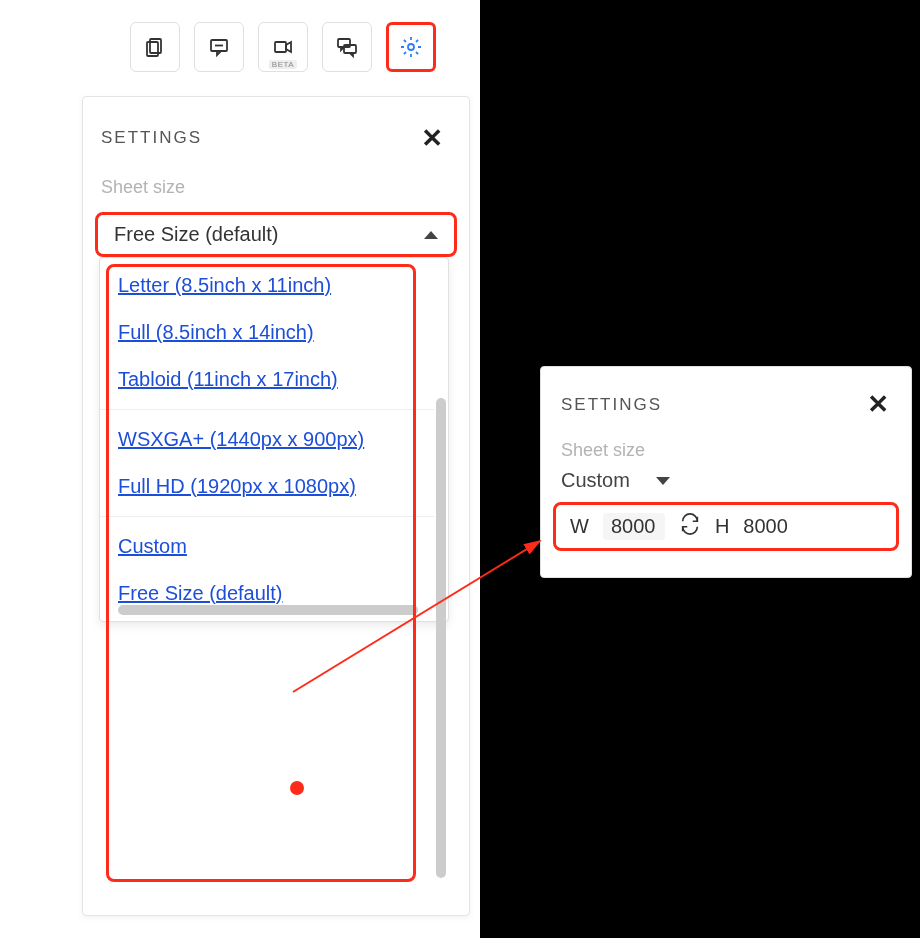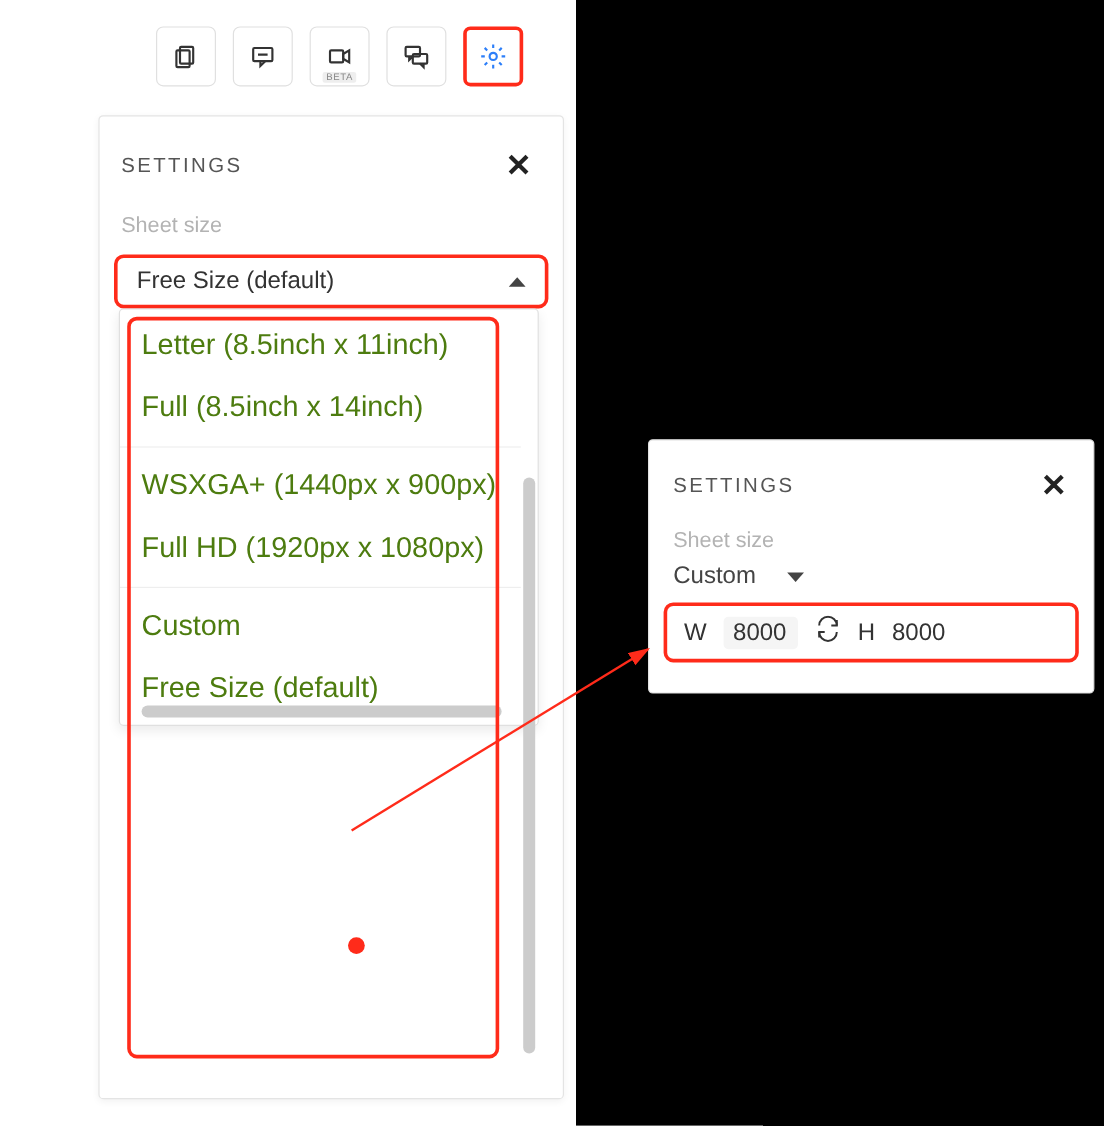--- a/index.html
+++ b/index.html
@@ -44,21 +44,21 @@
     border-bottom: 8px solid #444;
   }
 
   .dropdown {
     position: absolute; left: 16px; top: 160px; width: 350px;
     background: #fff; border: 1px solid #e0e0e0; border-radius: 4px;
     box-shadow: 0 4px 10px rgba(0,0,0,0.08);
   }
   .dropdown-scroll { position: relative; padding-right: 14px; }
   .option-group { padding: 4px 0; }
-  .option-item { padding: 12px 18px; font-size: 24px; color: #4d7c0f; }
+  .option-item { padding: 12px 18px; font-size: 20px; color: #1d4ed8; text-decoration: underline; }
   .divider { height: 1px; background: #eee; margin: 2px 0; }
   .anno-box {
     position: absolute; pointer-events: none; border: 3px solid #ff2b1a; border-radius: 8px;
   }
   .scrollbar-v {
     position: absolute; right: 2px; top: 140px; width: 10px; height: 480px;
     background: #ccc; border-radius: 5px;
   }
   .scrollbar-h {
     position: absolute; left: 18px; bottom: 6px; width: 300px; height: 10px;
@@ -149,20 +149,21 @@
       <div class="select-box">
         <span>Free Size (default)</span>
         <span class="caret-up"></span>
       </div>
 
       <div class="dropdown">
         <div class="dropdown-scroll">
           <div class="option-group">
             <div class="option-item">Letter (8.5inch x 11inch)</div>
             <div class="option-item">Full (8.5inch x 14inch)</div>
+            <div class="option-item">Tabloid (11inch x 17inch)</div>
           </div>
           <div class="divider"></div>
           <div class="option-group">
             <div class="option-item">WSXGA+ (1440px x 900px)</div>
             <div class="option-item">Full HD (1920px x 1080px)</div>
           </div>
           <div class="divider"></div>
           <div class="option-group">
             <div class="option-item">Custom</div>
             <div class="option-item">Free Size (default)</div>

